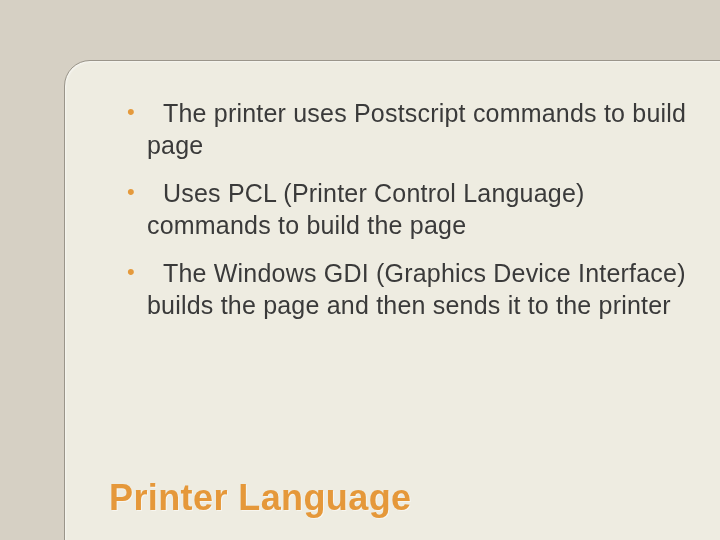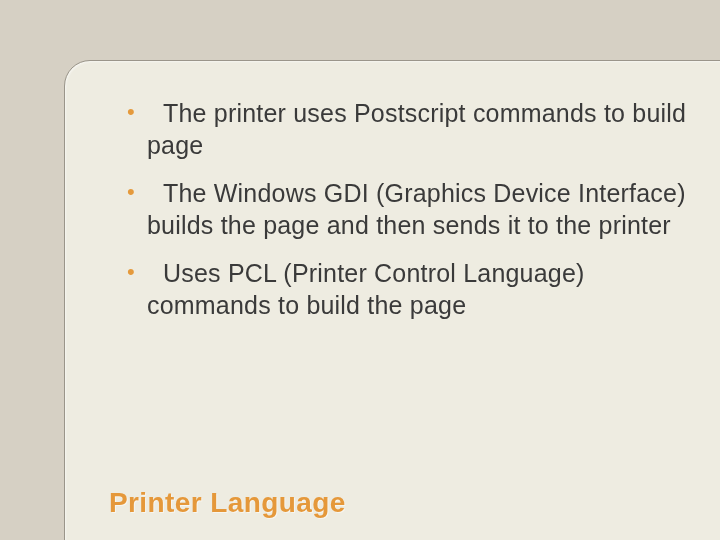--- a/index.html
+++ b/index.html
@@ -40,30 +40,30 @@
     left: 2px;
     top: 0;
     color: #e59a3c;
     font-size: 22px;
     line-height: 1.35;
   }
   .title {
     position: absolute;
     left: 28px;
     bottom: 40px;
-    font-size: 28px;
+    font-size: 36px;
     font-weight: 700;
     color: #e5983a;
     letter-spacing: 0.4px;
     text-shadow: 1px 1px 0 rgba(255,255,255,0.5);
   }
 </style>
 </head>
 <body>
 
 <div class="card">
   <ul class="bullets">
     <li><span>The printer uses Postscript commands to build page</span></li>
+    <li><span>Uses PCL (Printer Control Language) commands to build the page</span></li>
     <li><span>The Windows GDI (Graphics Device Interface) builds the page and then sends it to the printer</span></li>
-    <li><span>Uses PCL (Printer Control Language) commands to build the page</span></li>
   </ul>
   <div class="title">Printer Language</div>
 </div>
 
 </body></html>

